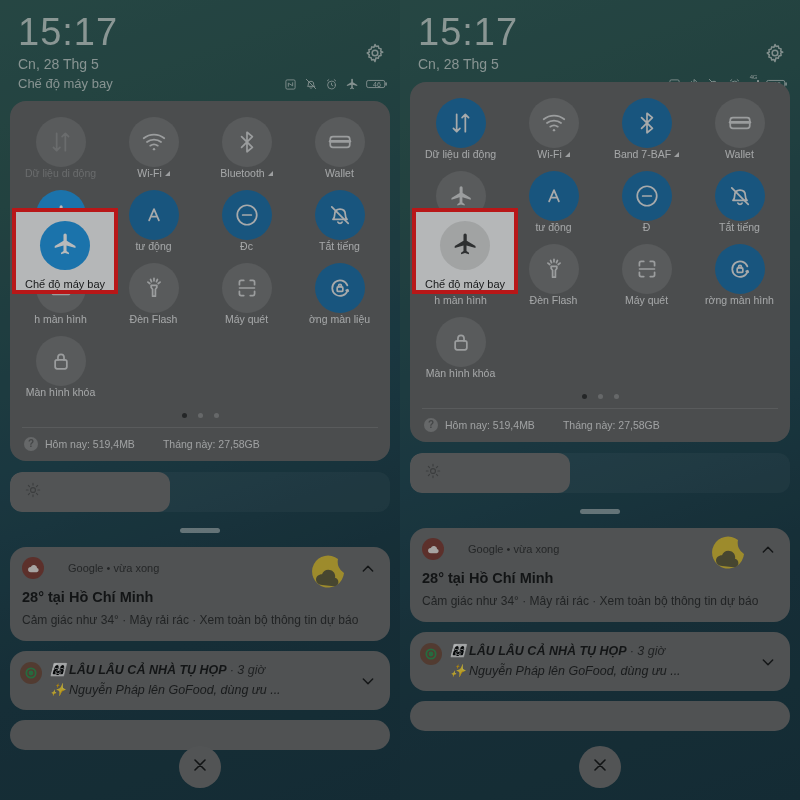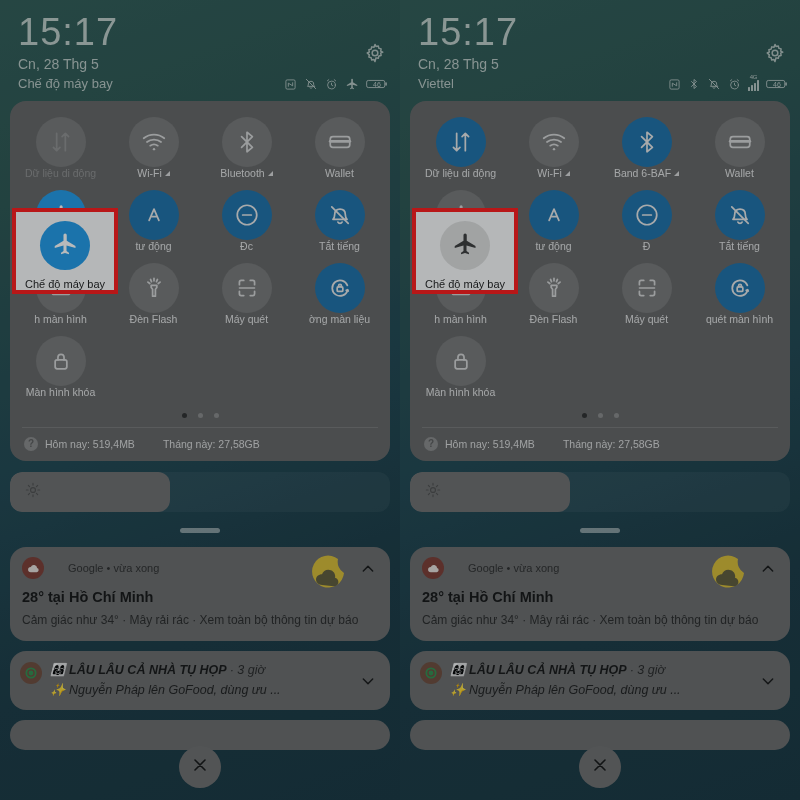--- a/index.html
+++ b/index.html
@@ -524,21 +524,20 @@
           </div>
           <div class="rlabel">Chế độ máy bay</div>
         </div>
       </div>
     </div>
     <div class="panel">
       <div class="wallpaper-tint"></div>
       <div class="header">
         <div class="clock">15:17</div>
         <div class="date">Cn, 28 Thg 5</div>
-        <div class="carrier">Viettel</div>
         <div class="gear"><svg width="22" height="22" viewBox="0 0 24 24" fill="none" stroke="#d5ded9" stroke-width="1.6" stroke-linecap="round" stroke-linejoin="round">
             <circle cx="12" cy="12" r="3.1"></circle>
             <path d="M12 2.6l1.1 2.3 2.5-.5.6 2.5 2.5.6-.5 2.5 2.3 1.1-2.3 1.1.5 2.5-2.5.6-.6 2.5-2.5-.5L12 21.4l-1.1-2.3-2.5.5-.6-2.5-2.5-.6.5-2.5L3.5 12l2.3-1.1-.5-2.5 2.5-.6.6-2.5 2.5.5z"></path>
           </svg></div>
         <div class="statusicons">
           <span>
             <svg width="13" height="13" viewBox="0 0 24 24" fill="none" stroke="#dfe7e4" stroke-width="1.6">
               <rect x="3.5" y="3.5" width="17" height="17" rx="2.4"></rect>
               <path d="M8 16V9.5l8 5V8"></path>
             </svg>
@@ -612,21 +611,21 @@
           </div>
           <div class="tile on">
             <div class="circle">
               <span>
                 <svg width="26" height="26" viewBox="0 0 24 24" fill="none" stroke="#e8e8e8" stroke-width="1.6" stroke-linecap="round" stroke-linejoin="round">
                   <path d="M7 7l10 10-5 4V3l5 4L7 17"></path>
                 </svg>
               </span>
             </div>
             <div class="label-row">
-              <div class="label">Band 6-BAF</div>
+              <div class="label">Band 7-BAF</div>
               <span class="tri"></span>
             </div>
           </div>
           <div class="tile">
             <div class="circle">
               <span>
                 <svg width="26" height="26" viewBox="0 0 24 24" fill="none" stroke="#d6d6d6" stroke-width="1.6" stroke-linecap="round" stroke-linejoin="round">
                   <rect x="3" y="7" width="18" height="10" rx="2.4"></rect>
                   <path d="M3 11.4h18" stroke-width="2.6"></path>
                 </svg>
@@ -731,21 +730,21 @@
               <span>
                 <svg width="26" height="26" viewBox="0 0 24 24" fill="none" stroke="#e8e8e8" stroke-width="1.6" stroke-linecap="round" stroke-linejoin="round">
                   <path d="M18.8 9.6A7.2 7.2 0 1 0 19 14"></path>
                   <path d="M19.6 14.8l-.6-1.2-1.3.5"></path>
                   <rect x="9.4" y="11" width="5.2" height="4.2" rx="0.9"></rect>
                   <path d="M10.7 11V9.9a1.3 1.3 0 0 1 2.6 0V11"></path>
                 </svg>
               </span>
             </div>
             <div class="label-row">
-              <div class="label">quét màn hình</div>
+              <div class="label">rờng màn hình</div>
             </div>
           </div>
           <div class="tile">
             <div class="circle">
               <span>
                 <svg width="26" height="26" viewBox="0 0 24 24" fill="none" stroke="#d6d6d6" stroke-width="1.6" stroke-linecap="round" stroke-linejoin="round">
                   <rect x="6.6" y="11" width="10.8" height="8.2" rx="1.8"></rect>
                   <path d="M9.2 11V8.6a2.8 2.8 0 0 1 5.6 0V11"></path>
                 </svg>
               </span>

